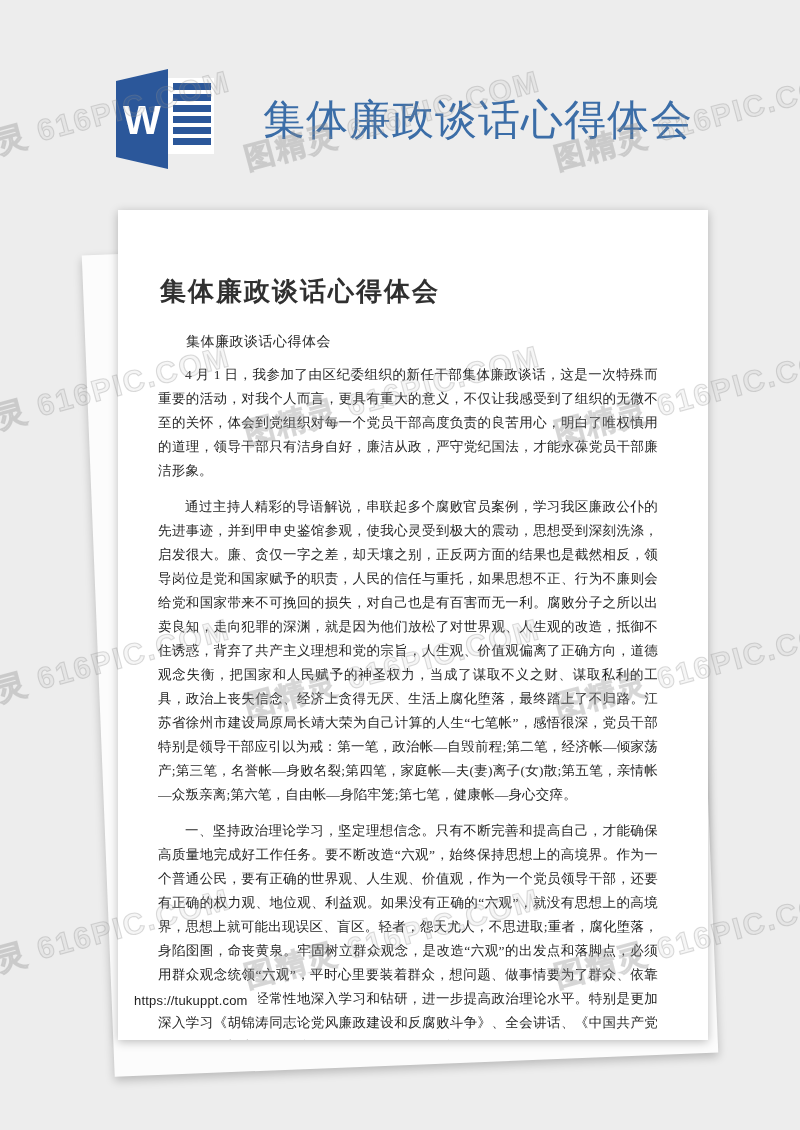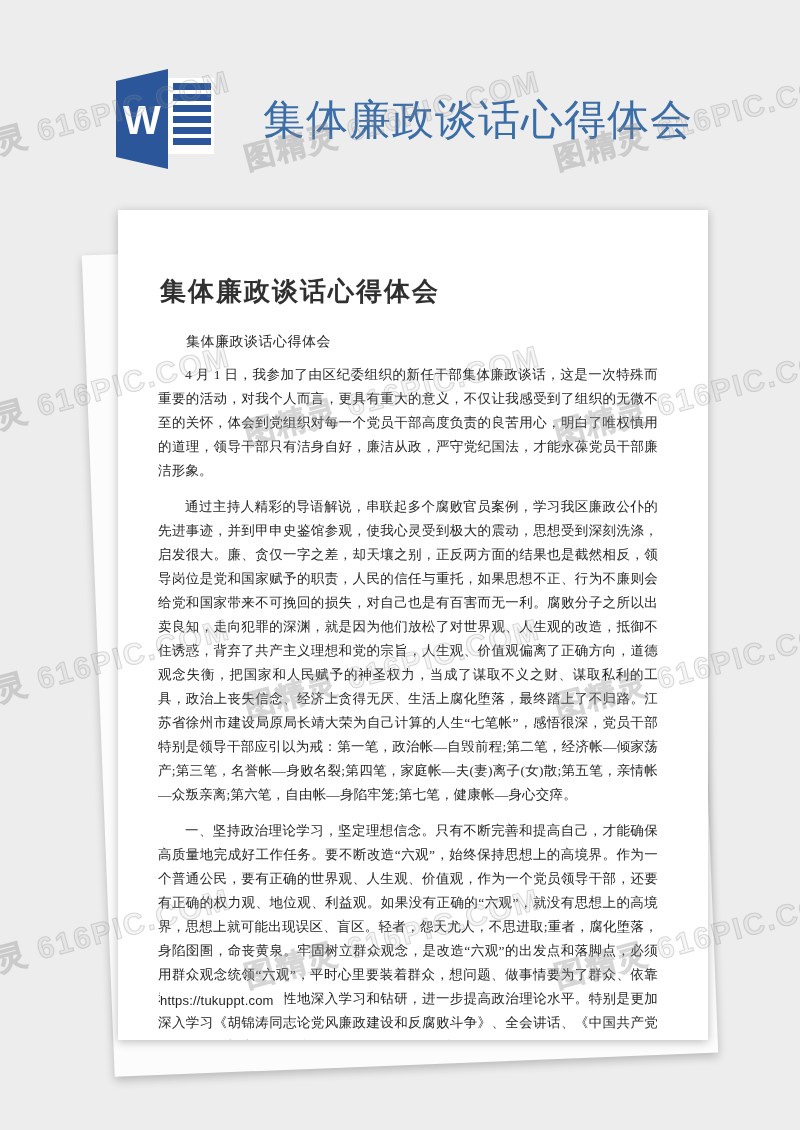--- a/index.html
+++ b/index.html
@@ -42,21 +42,21 @@
     font-family:"Liberation Serif","DejaVu Serif",serif;
     font-size:14px;letter-spacing:0.5px;color:#2b2b2b;
   }
   .doc-body p{
     margin:12px 0 0 0;text-indent:2em;
     font-family:"Liberation Serif","DejaVu Serif",serif;
     font-size:13.5px;line-height:24px;letter-spacing:0.2px;
     color:#262626;text-align:justify;text-justify:inter-ideograph;
   }
   .doc-footer{
-    position:absolute;left:42px;top:781px;z-index:5;
+    position:absolute;left:16px;top:781px;z-index:5;
     background:#ffffff;padding:2px 10px 2px 0;
     font-family:"Liberation Sans",sans-serif;
     font-size:13px;color:#222222;letter-spacing:0.2px;
   }
   
   .wm{
     position:absolute;z-index:4;pointer-events:none;
     transform:rotate(-15deg);
     font-family:"Liberation Sans",sans-serif;
     font-weight:bold;font-size:30px;letter-spacing:2px;

